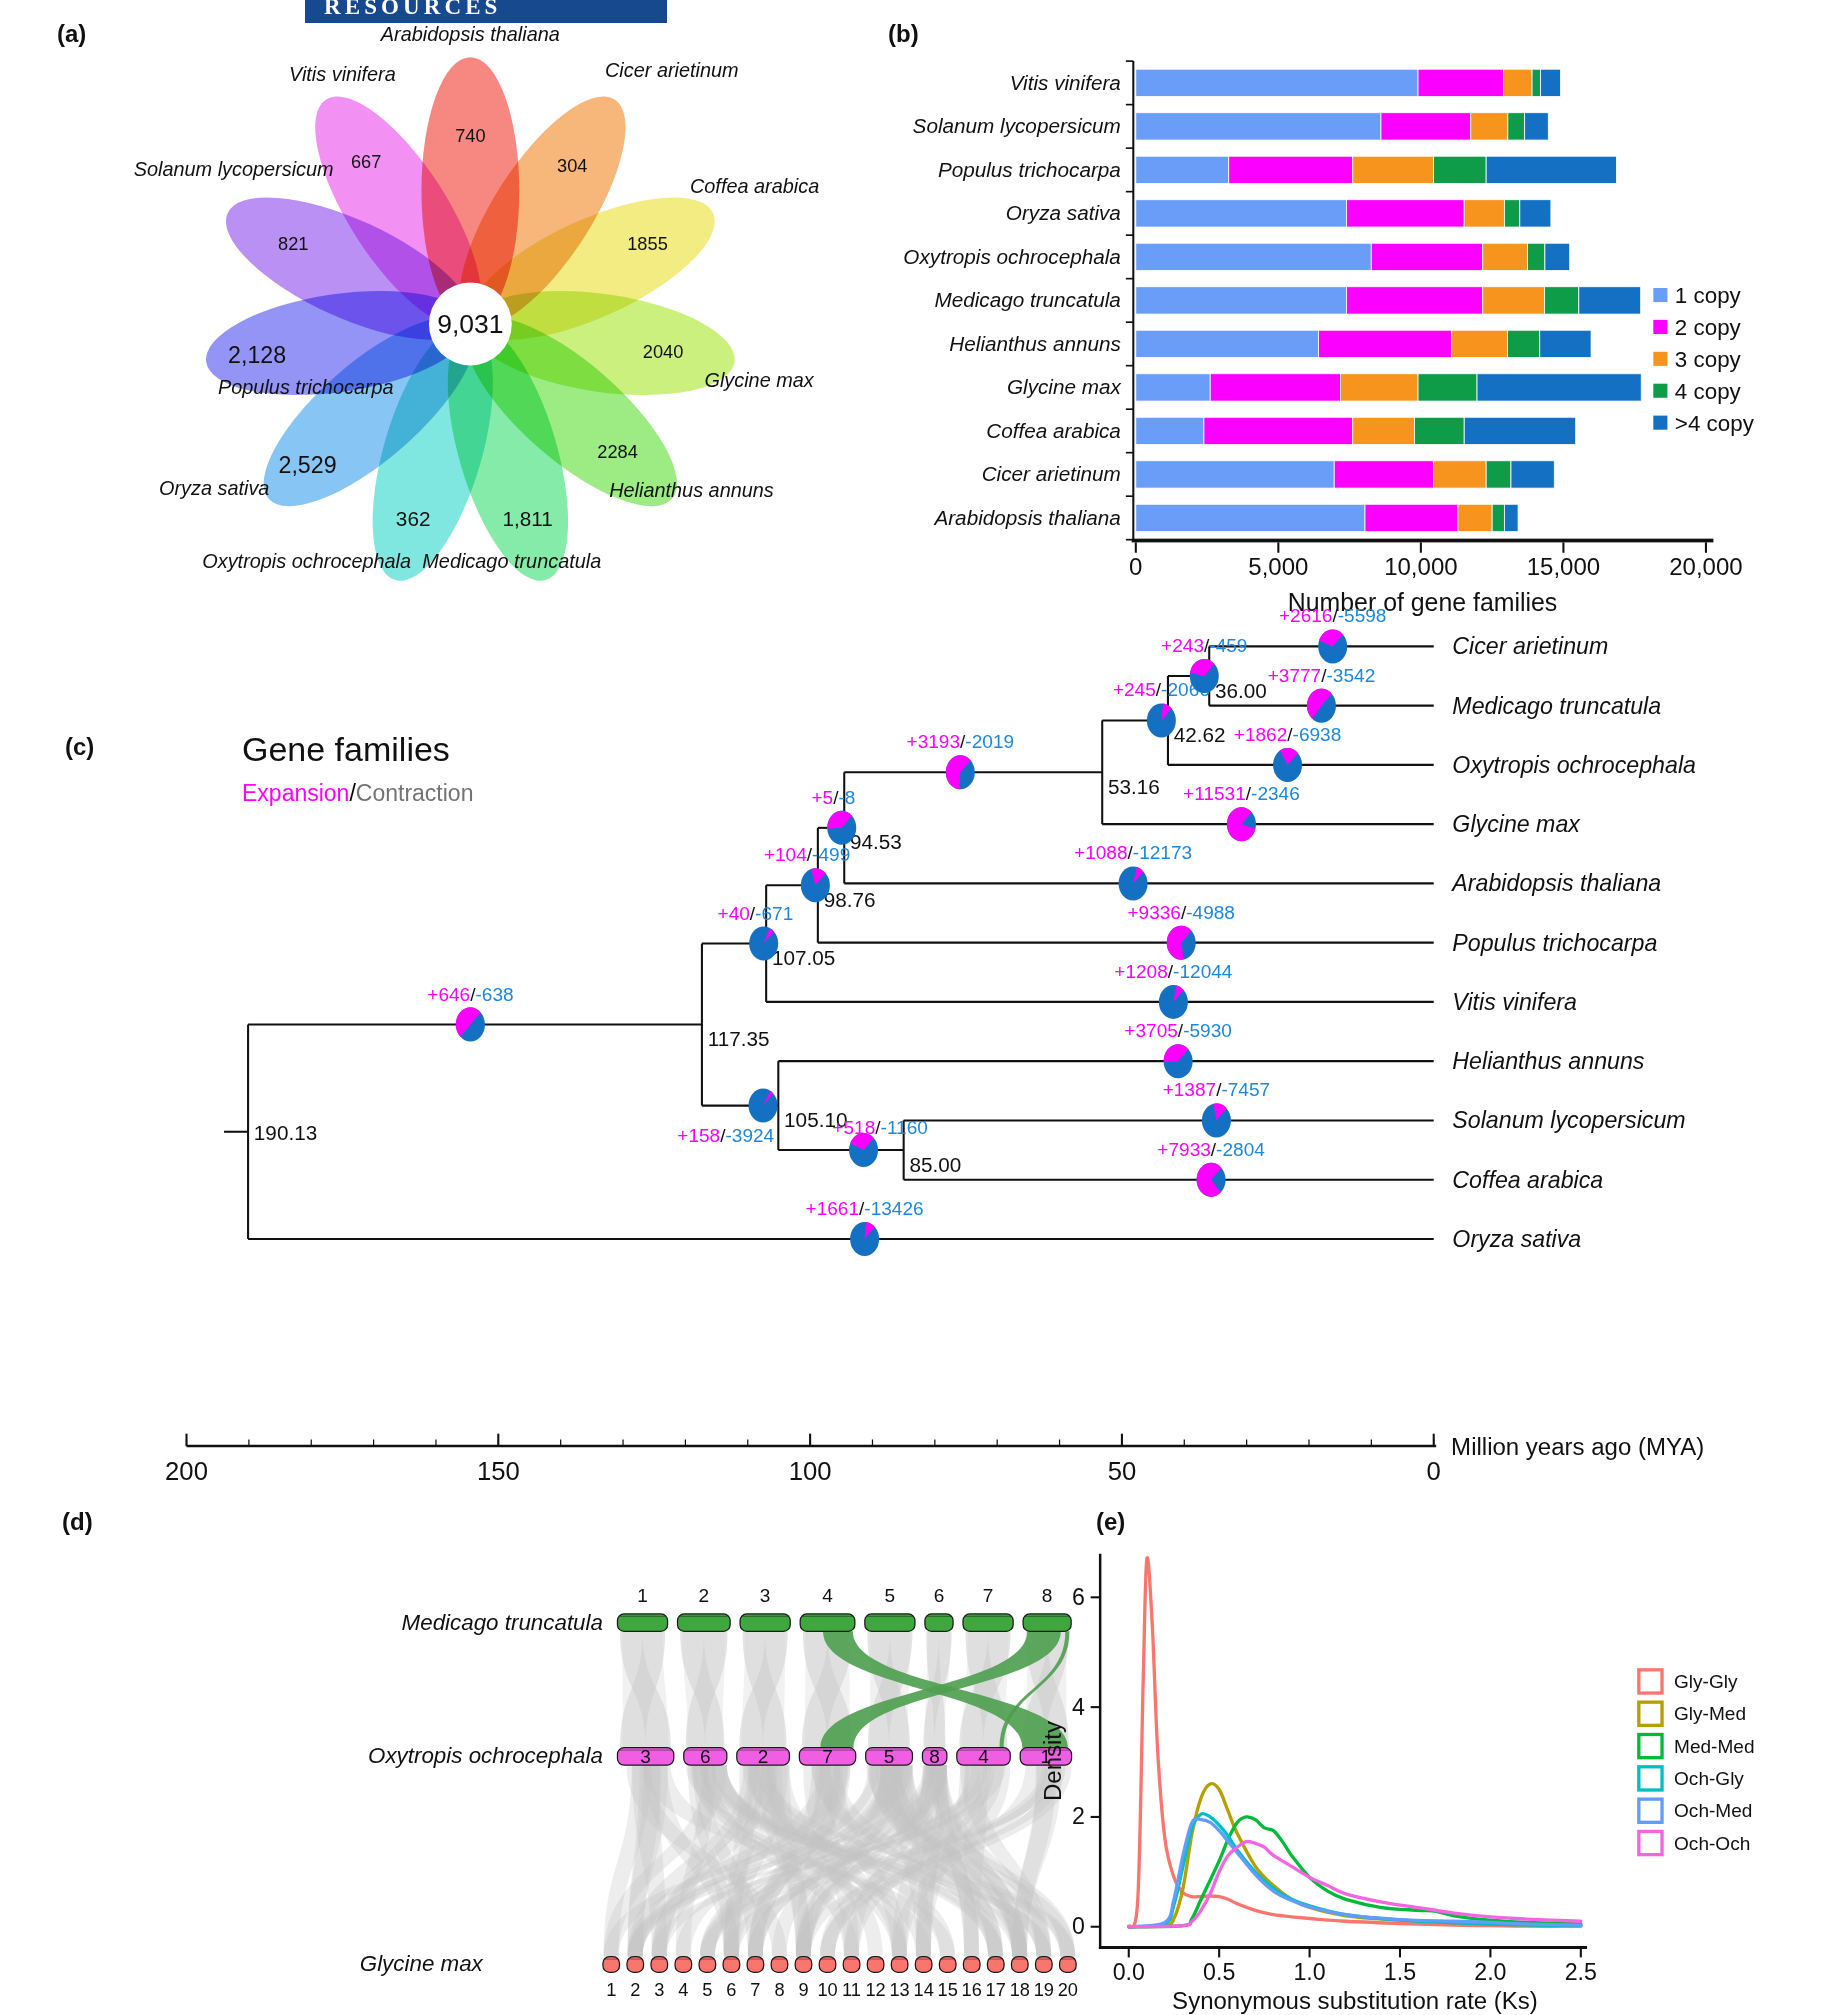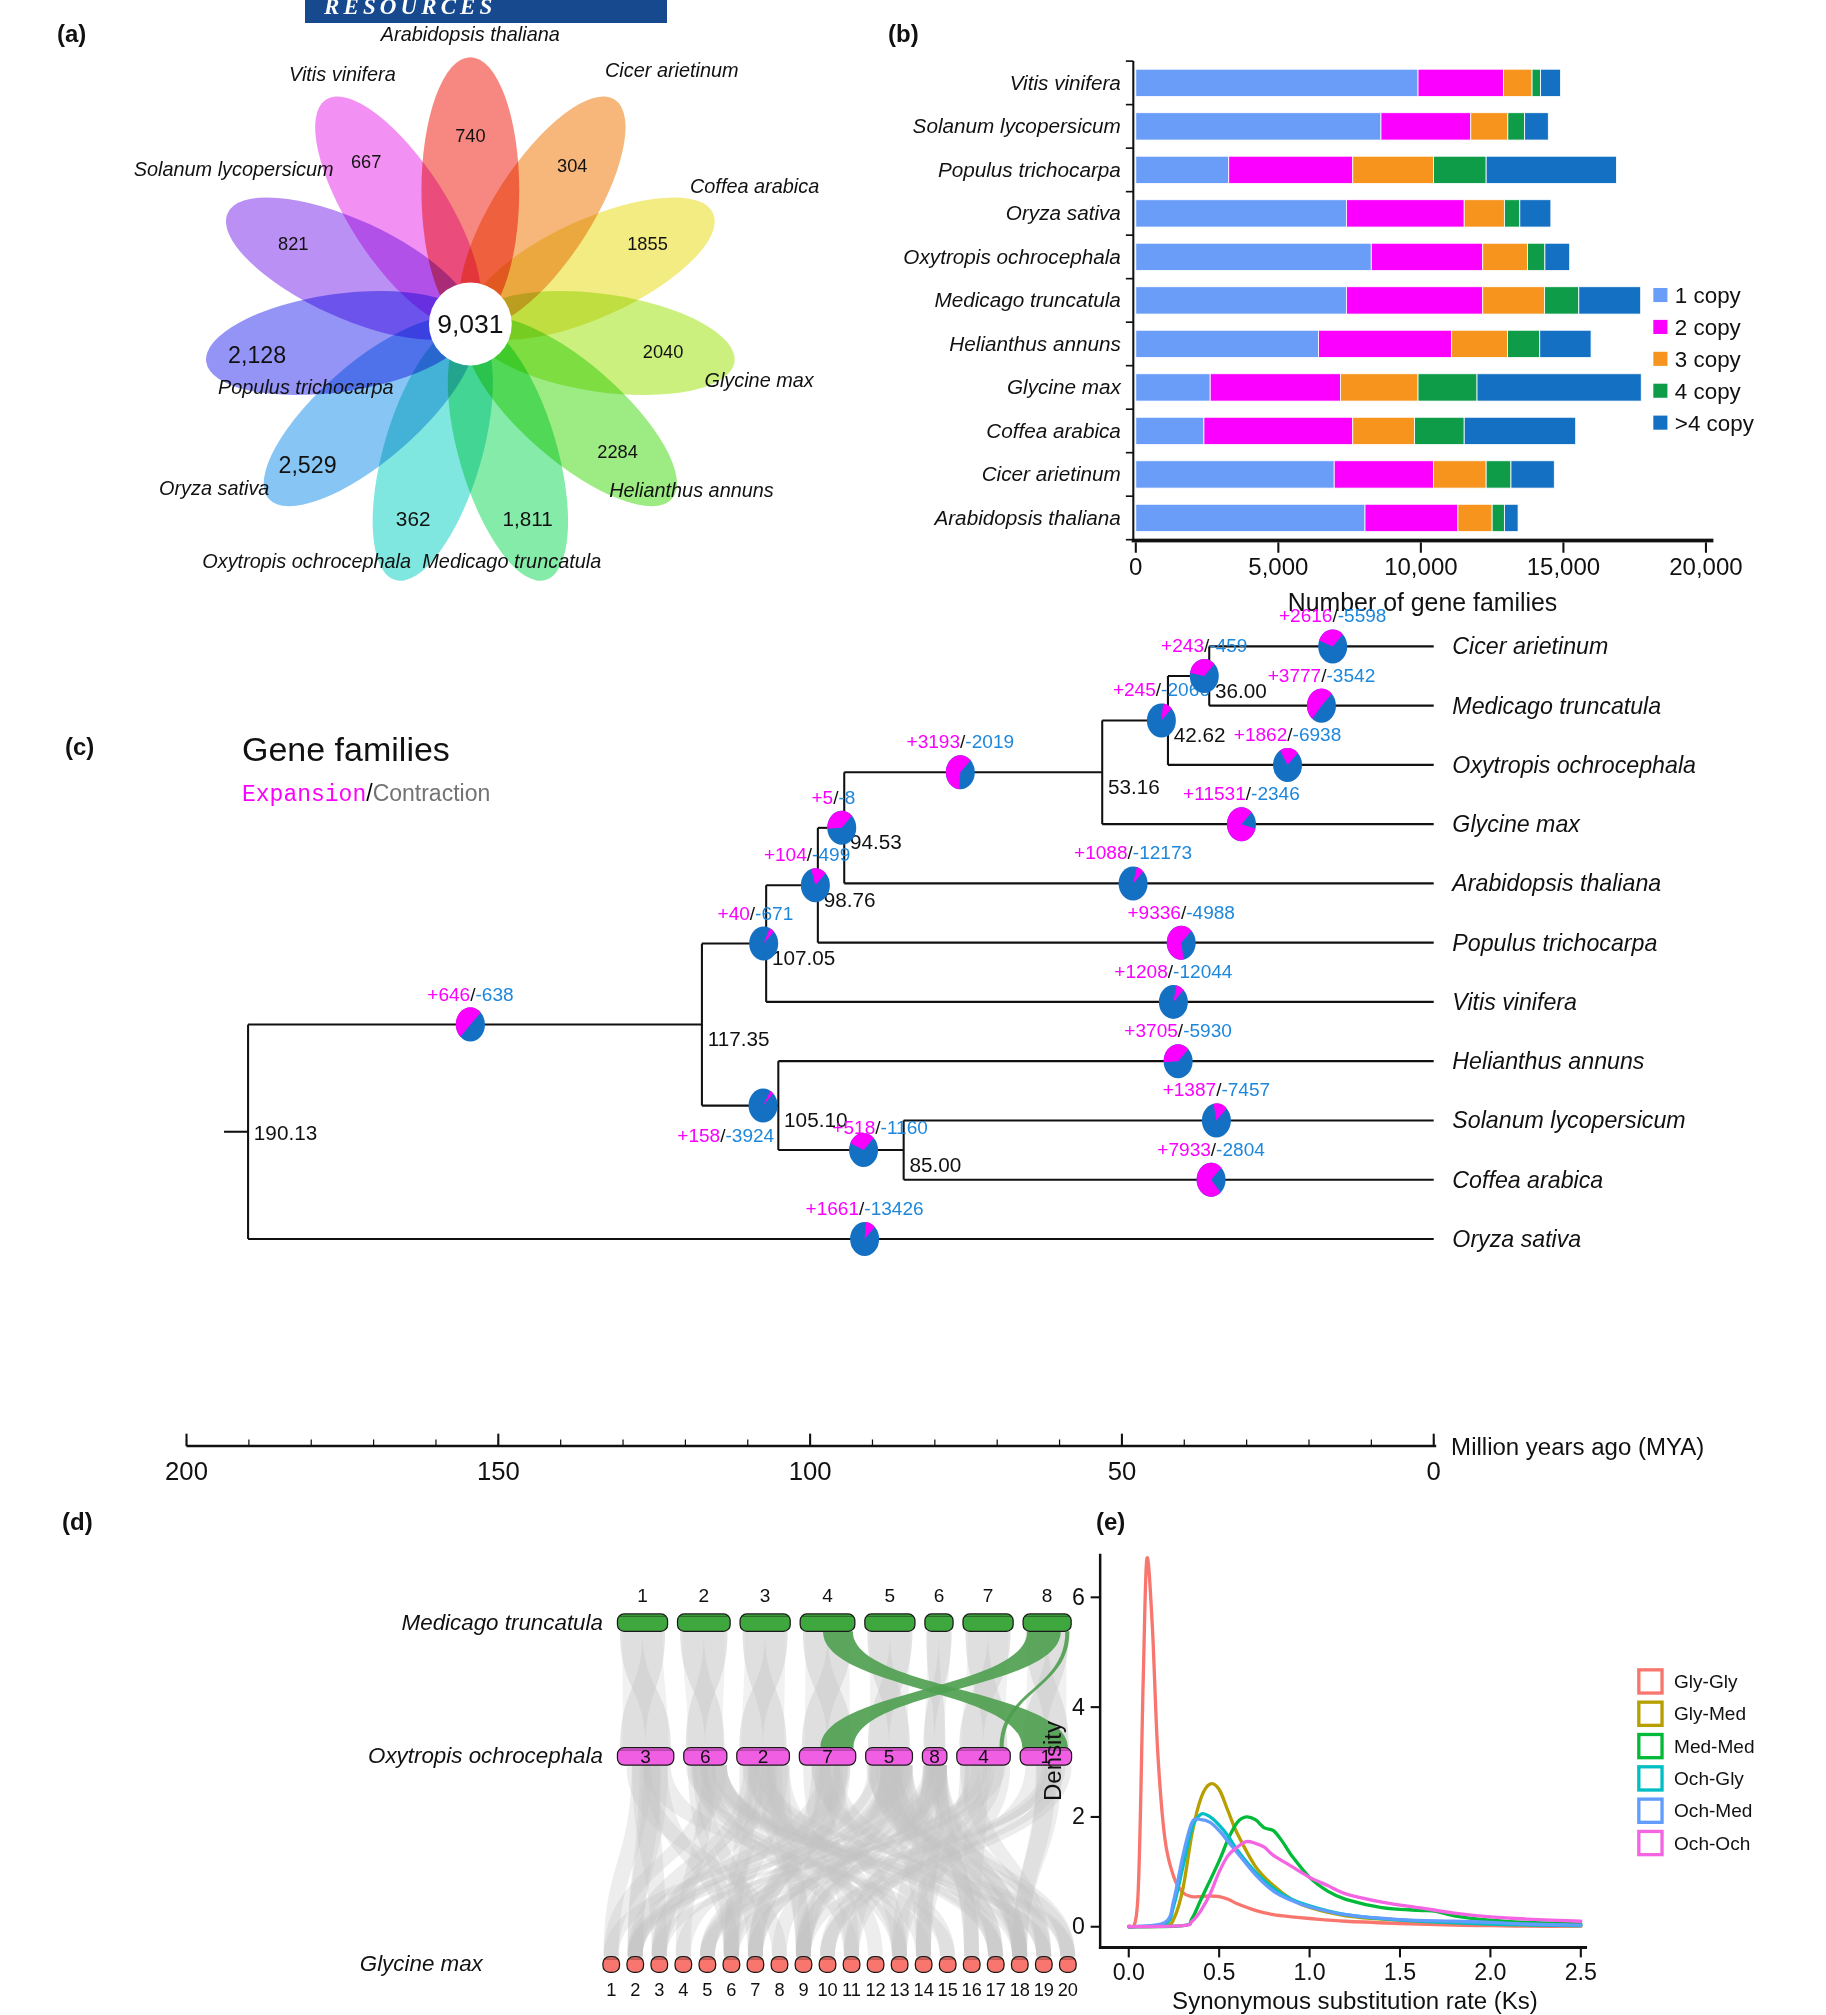--- a/index.html
+++ b/index.html
@@ -1,19 +1,19 @@
 <!DOCTYPE html>
 <html style="font-size:6.6px"><head>
 <meta charset="utf-8">
 <style>
   html,body{margin:0;padding:0;background:#fff;}
   #page{position:relative;width:1827px;height:2015px;background:#fff;
         font-family:"Liberation Sans",sans-serif;overflow:hidden;}
   #banner{position:absolute;left:305px;top:0;width:362px;height:23px;
-          background:#17498F;overflow:hidden;font-style:italic;}
+          background:#17498F;overflow:hidden;}
   #banner span{display:block;margin-top:-5.8px;padding-left:19px;color:#fff;
           font-family:"Liberation Serif",serif;font-weight:bold;font-size:23px;
           letter-spacing:4.1px;}
   .plab{position:absolute;font-weight:bold;font-size:24px;color:#111;}
   #lab-a{left:57px;top:20px;}
   #lab-b{left:888px;top:20px;}
   #lab-c{left:65px;top:733px;}
   #lab-d{left:62px;top:1508px;}
   #lab-e{left:1096px;top:1508px;}
   #c-title{position:absolute;left:242px;top:730px;font-size:34px;color:#111;}
@@ -26,21 +26,21 @@
 <div id="page">
   <div id="banner">
     <span>RESOURCES</span>
   </div>
   <div class="plab" id="lab-a">(a)</div>
   <div class="plab" id="lab-b">(b)</div>
   <div class="plab" id="lab-c">(c)</div>
   <div class="plab" id="lab-d">(d)</div>
   <div class="plab" id="lab-e">(e)</div>
   <div id="c-title">Gene families</div>
-  <div id="c-sub"><span id="c-exp" style="color: rgb(251, 0, 254); font-family: Liberation Mono, monospace;">Expansion</span><span id="c-slash">/</span><span id="c-con" style="color: #737373;">Contraction</span></div>
+  <div id="c-sub"><span id="c-exp" style="color: rgb(251, 0, 254);">Expansion</span><span id="c-slash">/</span><span id="c-con" style="color: #737373;">Contraction</span></div>
   <svg id="canvas" width="1827" height="2015" viewBox="0 0 4409 4863" xmlns="http://www.w3.org/2000/svg">
       <ellipse cx="1135" cy="460" rx="118" ry="322" fill="#F4726B" fill-opacity="0.85" transform="rotate(0 1135 460)" style="mix-blend-mode: multiply;"></ellipse>
       <ellipse cx="1309.0863432207025" cy="511.11636242835965" rx="118" ry="322" fill="#F6A963" fill-opacity="0.85" transform="rotate(32.72727272727273 1309.0863432207025 511.11636242835965)" style="mix-blend-mode: multiply;"></ellipse>
       <ellipse cx="1427.901502504155" cy="648.2363658133926" rx="118" ry="322" fill="#F0E96C" fill-opacity="0.85" transform="rotate(65.45454545454545 1427.901502504155 648.2363658133926)" style="mix-blend-mode: multiply;"></ellipse>
       <ellipse cx="1453.7225042856603" cy="827.8253779239978" rx="118" ry="322" fill="#C3ED67" fill-opacity="0.85" transform="rotate(98.18181818181819 1453.7225042856603 827.8253779239978)" style="mix-blend-mode: multiply;"></ellipse>
       <ellipse cx="1378.351362942071" cy="992.8651563303818" rx="118" ry="322" fill="#8BE86D" fill-opacity="0.85" transform="rotate(130.9090909090909 1378.351362942071 992.8651563303818)" style="mix-blend-mode: multiply;"></ellipse>
       <ellipse cx="1225.7178833029404" cy="1090.9567375038682" rx="118" ry="322" fill="#6EE89A" fill-opacity="0.85" transform="rotate(163.63636363636363 1225.7178833029404 1090.9567375038682)" style="mix-blend-mode: multiply;"></ellipse>
       <ellipse cx="1044.2821166970596" cy="1090.9567375038682" rx="118" ry="322" fill="#69E3DA" fill-opacity="0.85" transform="rotate(196.36363636363637 1044.2821166970596 1090.9567375038682)" style="mix-blend-mode: multiply;"></ellipse>
       <ellipse cx="891.6486370579289" cy="992.8651563303819" rx="118" ry="322" fill="#72BBF2" fill-opacity="0.85" transform="rotate(229.0909090909091 891.6486370579289 992.8651563303819)" style="mix-blend-mode: multiply;"></ellipse>
       <ellipse cx="816.2774957143397" cy="827.8253779239978" rx="118" ry="322" fill="#8180F4" fill-opacity="0.85" transform="rotate(261.8181818181818 816.2774957143397 827.8253779239978)" style="mix-blend-mode: multiply;"></ellipse>

